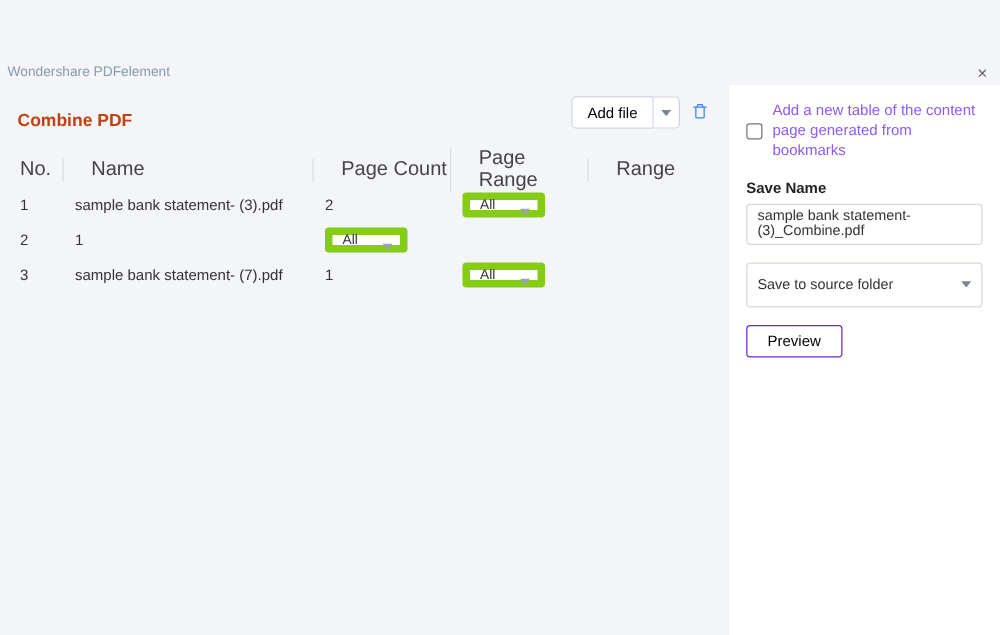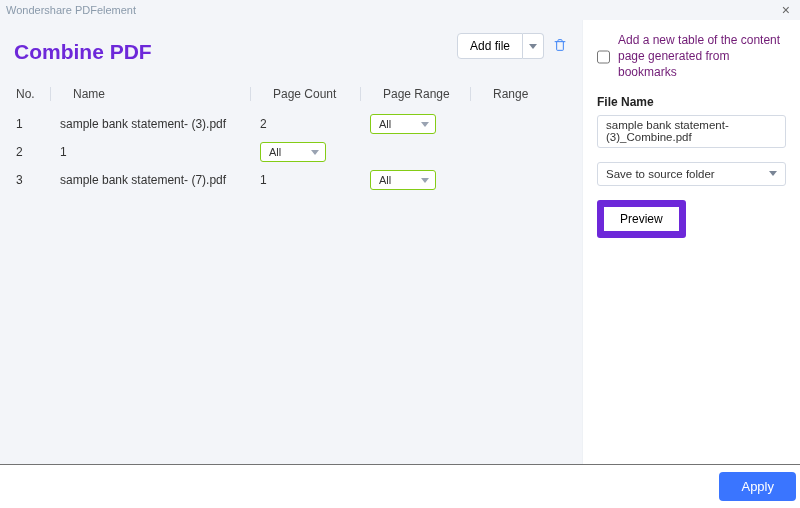--- a/index.html
+++ b/index.html
@@ -1,50 +1,50 @@
 <!DOCTYPE html>
 <html><head>
 <meta charset="utf-8">
 <style>
   * { box-sizing: border-box; margin: 0; padding: 0; font-family: -apple-system, BlinkMacSystemFont, "Segoe UI", Arial, sans-serif; }
   body { width: 800px; height: 508px; background: #f3f5f9; font-size: 12px; color: #333; overflow: hidden; }
-  .titlebar { height: 20px; padding: 10px 6px; font-size: 11px; color: #8a9aab; display:flex; align-items:center; justify-content:space-between; }
+  .titlebar { height: 20px; padding: 10px 6px; font-size: 11px; color: #8a9aab; display:flex; align-items:center; justify-content:space-between;margin-top:48px; }
   .close-x { font-size:14px; color:#666; cursor:pointer; padding:0 4px; }
 
   .content { display:flex; height: 444px; }
   .left { flex: 1 1 auto; padding: 8px 14px 0 14px; }
   .right { width: 218px; background:#fff; padding: 12px 14px 0 14px; border-left:1px solid #eef1f5; }
 
   .header-row { display:flex; align-items:center; justify-content:space-between; margin-bottom: 14px; }
-  .dlg-title { font-size: 21px; font-weight: 600; color:#6d28d9;margin-top:12px; }
+  .dlg-title { font-size: 14px; font-weight: 600; color:#c2410c;margin-top:12px; }
   .header-actions { display:flex; align-items:center; gap:8px; }
   .addfile { display:flex;margin-left:24px; }
   .addfile-btn { background:#fff; border:1px solid #cfd6e1; padding:5px 12px; border-radius:4px 0 0 4px; font-size:12px; cursor:pointer; }
   .addfile-drop { background:#fff; border:1px solid #cfd6e1; border-left:none; padding:5px 6px; border-radius:0 4px 4px 0; cursor:pointer; display:flex; align-items:center; }
   .chev { width:0;height:0;border-left:4px solid transparent;border-right:4px solid transparent;border-top:5px solid #7a8596; }
   .trash svg { width:16px; height:16px; stroke:#3b82f6; fill:none; stroke-width:1.5; cursor:pointer; }
 
   .thead, .trow { display:grid; grid-template-columns: 36px 200px 110px 110px 70px; align-items:center; }
-  .thead { font-size:12px; color:#444; height:32px; }
+  .thead { font-size:16px; color:#444; height:32px; }
   .thead .cell { border-left:1px solid #d8dde6; padding-left:22px; }
   .thead .cell:first-child { border-left:none; padding-left:2px; }
   .trow { height:28px; font-size:12px; color:#333; }
   .trow .cell { padding-left:10px; }
   .trow .cell:first-child { padding-left:2px; }
 
-  .select { background:#fff; border:1px solid #84cc16; border-radius:3px; height:20px; padding:0 18px 0 8px; font-size:11px; position:relative; display:inline-flex; align-items:center; min-width:66px; cursor:pointer; }
+  .select { background:#fff; border:6px solid #84cc16; border-radius:3px; height:20px; padding:0 18px 0 8px; font-size:11px; position:relative; display:inline-flex; align-items:center; min-width:66px; cursor:pointer; }
   .select .chev { position:absolute; right:6px; top:7px; border-top-color:#9aa3b2; }
 
   .right .chk-row { display:flex; gap:8px; margin-bottom:14px; }
   .right input[type=checkbox] { margin-top:1px; cursor:pointer; }
-  .right .chk-label { font-size:12px; color:#701a75; line-height:1.35; }
+  .right .chk-label { font-size:12px; color:#8b5cf6; line-height:1.35; }
   .right .lbl { font-size:12px; font-weight:600; color:#222; margin-bottom:6px; }
   .txt-field { background:#fff; border:1px solid #d4dae4; border-radius:3px; height:33px; padding:0 8px; width:100%; font-size:11.5px; color:#333; display:flex; align-items:center; margin-bottom:14px; }
-  .of-select { background:#fff; border:1px solid #d4dae4; border-radius:3px; height:24px; padding:0 8px; width:100%; font-size:11.5px; display:flex; align-items:center; justify-content:space-between; margin-bottom:14px; cursor:pointer; }
-  .preview-btn { background:#fff; border:7px solid #6d28d9; border-radius:3px; padding:5px 16px; font-size:12px; cursor:pointer; }
+  .of-select { background:#fff; border:1px solid #d4dae4; border-radius:3px; height:36px; padding:0 8px; width:100%; font-size:11.5px; display:flex; align-items:center; justify-content:space-between; margin-bottom:14px; cursor:pointer; }
+  .preview-btn { background:#fff; border:1px solid #6d28d9; border-radius:3px; padding:5px 16px; font-size:12px; cursor:pointer; }
 
   .footer { height:44px; background:#fff; border-top:1px solid #737373; display:flex; align-items:center; justify-content:flex-end; padding:0 4px; }
   .apply-btn { background:#3a75ff; color:#fff; border:none; border-radius:4px; padding:7px 22px; font-size:13px; cursor:pointer; }
 </style>
 </head>
 <body>
 
 <div class="titlebar">
   <span>Wondershare PDFelement</span>
   <span class="close-x">×</span>
@@ -109,21 +109,21 @@
       <div class="cell"></div>
     </div>
   </div>
 
   <div class="right">
     <div class="chk-row">
       <input type="checkbox" style="">
       <div class="chk-label">Add a new table of the content page generated from bookmarks</div>
     </div>
 
-    <div class="lbl">File Name</div>
+    <div class="lbl">Save Name</div>
     <div class="txt-field">
         <span>sample bank statement- (3)_Combine.pdf</span>
       </div>
 
     <div class="of-select">
       <span>Save to source folder</span>
       <span class="chev"></span>
     </div>
 
     <button class="preview-btn">Preview</button>

